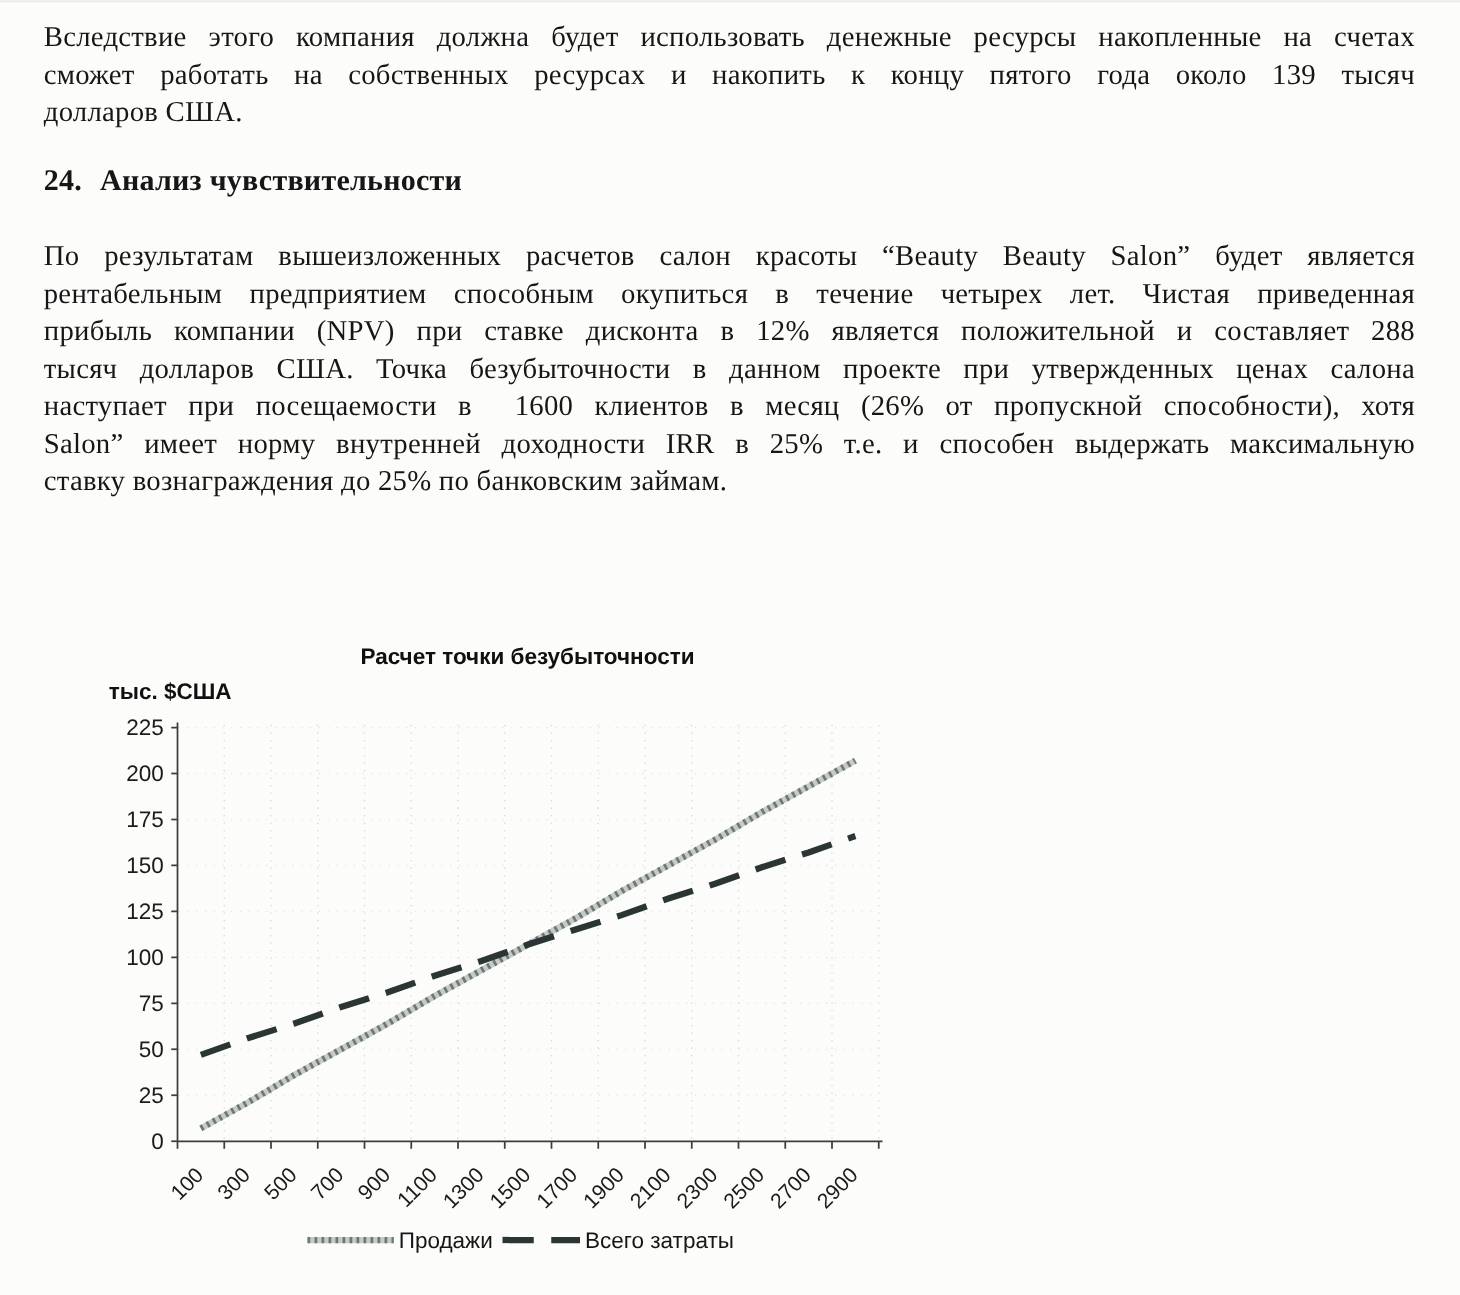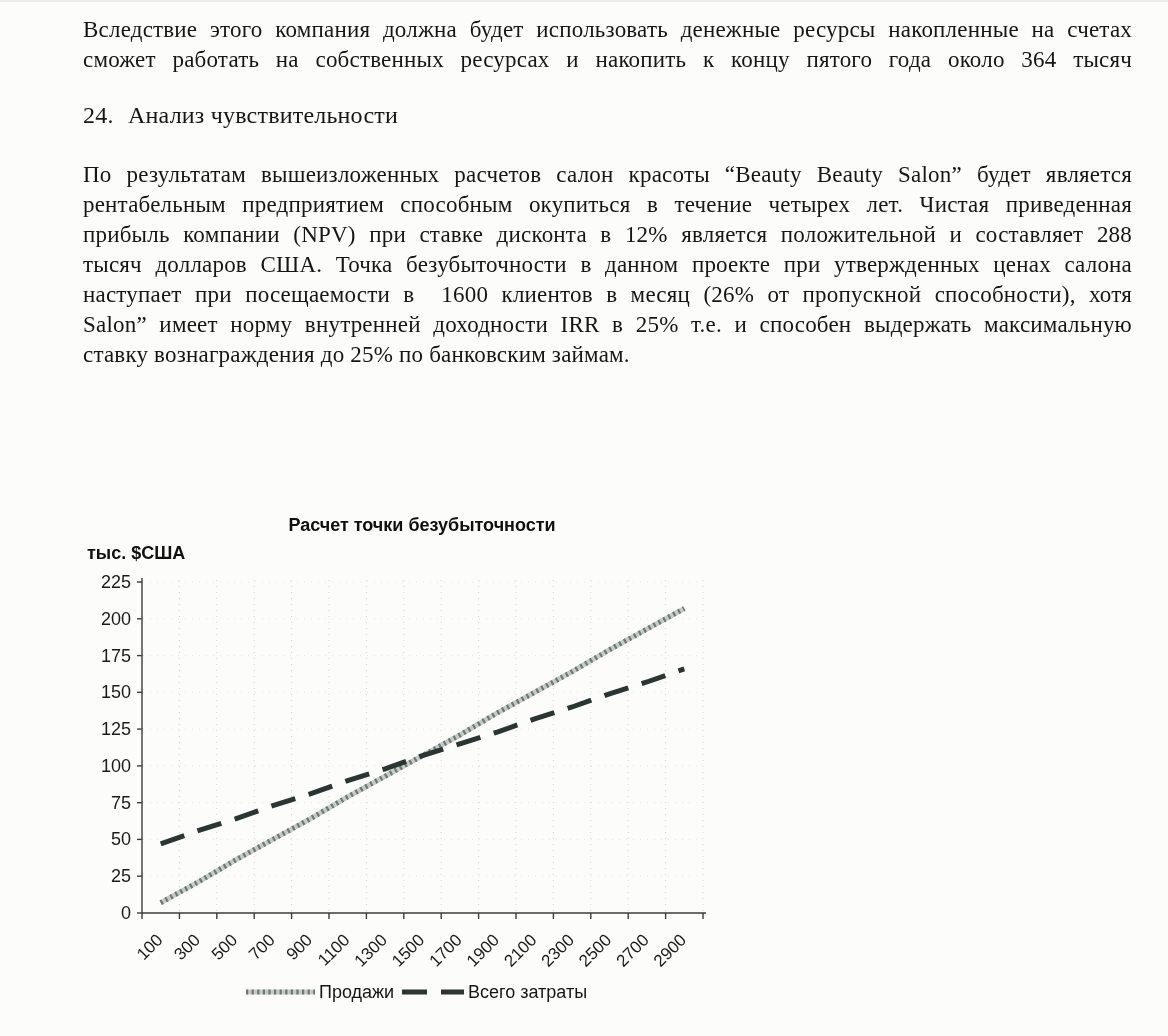--- a/index.html
+++ b/index.html
@@ -2,25 +2,25 @@
 <html style="--s0base: #c5cbc6; --s0tex: #6f7874; --s1: #2b3534;"><head>
 <meta charset="utf-8">
 <style>
   html,body{margin:0;padding:0;}
   body{
     width:1168px;height:1036px;position:relative;overflow:hidden;
     background:#fcfcfb;color:#161616;
     font-family:"Liberation Serif",serif;
     border-top:2px solid #ededeb;
   }
-  .textblock{padding:13px 36px 0 35px;margin-left:48px;}
+  .textblock{padding:13px 36px 0 35px;}
   .para{font-size:23px;line-height:30px;letter-spacing:0.2px;}
   .jline{text-align:justify;text-align-last:justify;}
   .jline.last{text-align-last:left;}
-  .heading{margin-top:27px;font-size:24px;font-weight:normal;letter-spacing:0.2px;}
+  .heading{margin-top:27px;font-size:24px;font-weight:bold;letter-spacing:0.2px;}
   .heading .num{display:inline-block;width:45px;}
   .p2{margin-top:31px;}
 
   #chart{position:absolute;left:60px;top:483px;width:650px;height:553px;}
   #chart svg{display:block;}
   .ctitle{font:bold 18px "Liberation Sans",sans-serif;fill:#101010;}
   .cylab{font:bold 18px "Liberation Sans",sans-serif;fill:#101010;}
   .ylab{font:18px "Liberation Sans",sans-serif;fill:#1b1b1b;}
   .xlab{font:17px "Liberation Sans",sans-serif;fill:#1b1b1b;}
   .clegend{font:18px "Liberation Sans",sans-serif;fill:#161616;}
@@ -30,21 +30,22 @@
   .s0base{stroke:var(--s0base,#c5cbc6);stroke-width:5;fill:none;}
   .s0tex{stroke:var(--s0tex,#6f7874);stroke-width:5;fill:none;stroke-dasharray:2.2 3.4;}
   .s1{stroke:var(--s1,#2b3534);stroke-width:5;fill:none;stroke-dasharray:25 14;}
 </style>
 </head>
 <body>
 
 <div class="textblock">
   <div class="para">
       <div class="jline">Вследствие этого компания должна будет использовать денежные ресурсы накопленные на счетах</div>
-      <div class="jline">сможет работать на собственных ресурсах и накопить к концу пятого года около 364 тысяч</div>
+      <div class="jline">сможет работать на собственных ресурсах и накопить к концу пятого года около 139 тысяч</div>
+      <div class="jline last">долларов США.</div>
     </div>
 
   <div class="heading">
     <span class="num">24.</span><span>Анализ чувствительности</span>
   </div>
 
   <div class="para p2">
       <div class="jline">По результатам вышеизложенных расчетов салон красоты “Beauty Beauty Salon” будет является</div>
       <div class="jline">рентабельным предприятием способным окупиться в течение четырех лет. Чистая приведенная</div>
       <div class="jline">прибыль компании (NPV) при ставке дисконта в 12% является положительной и составляет 288</div>

